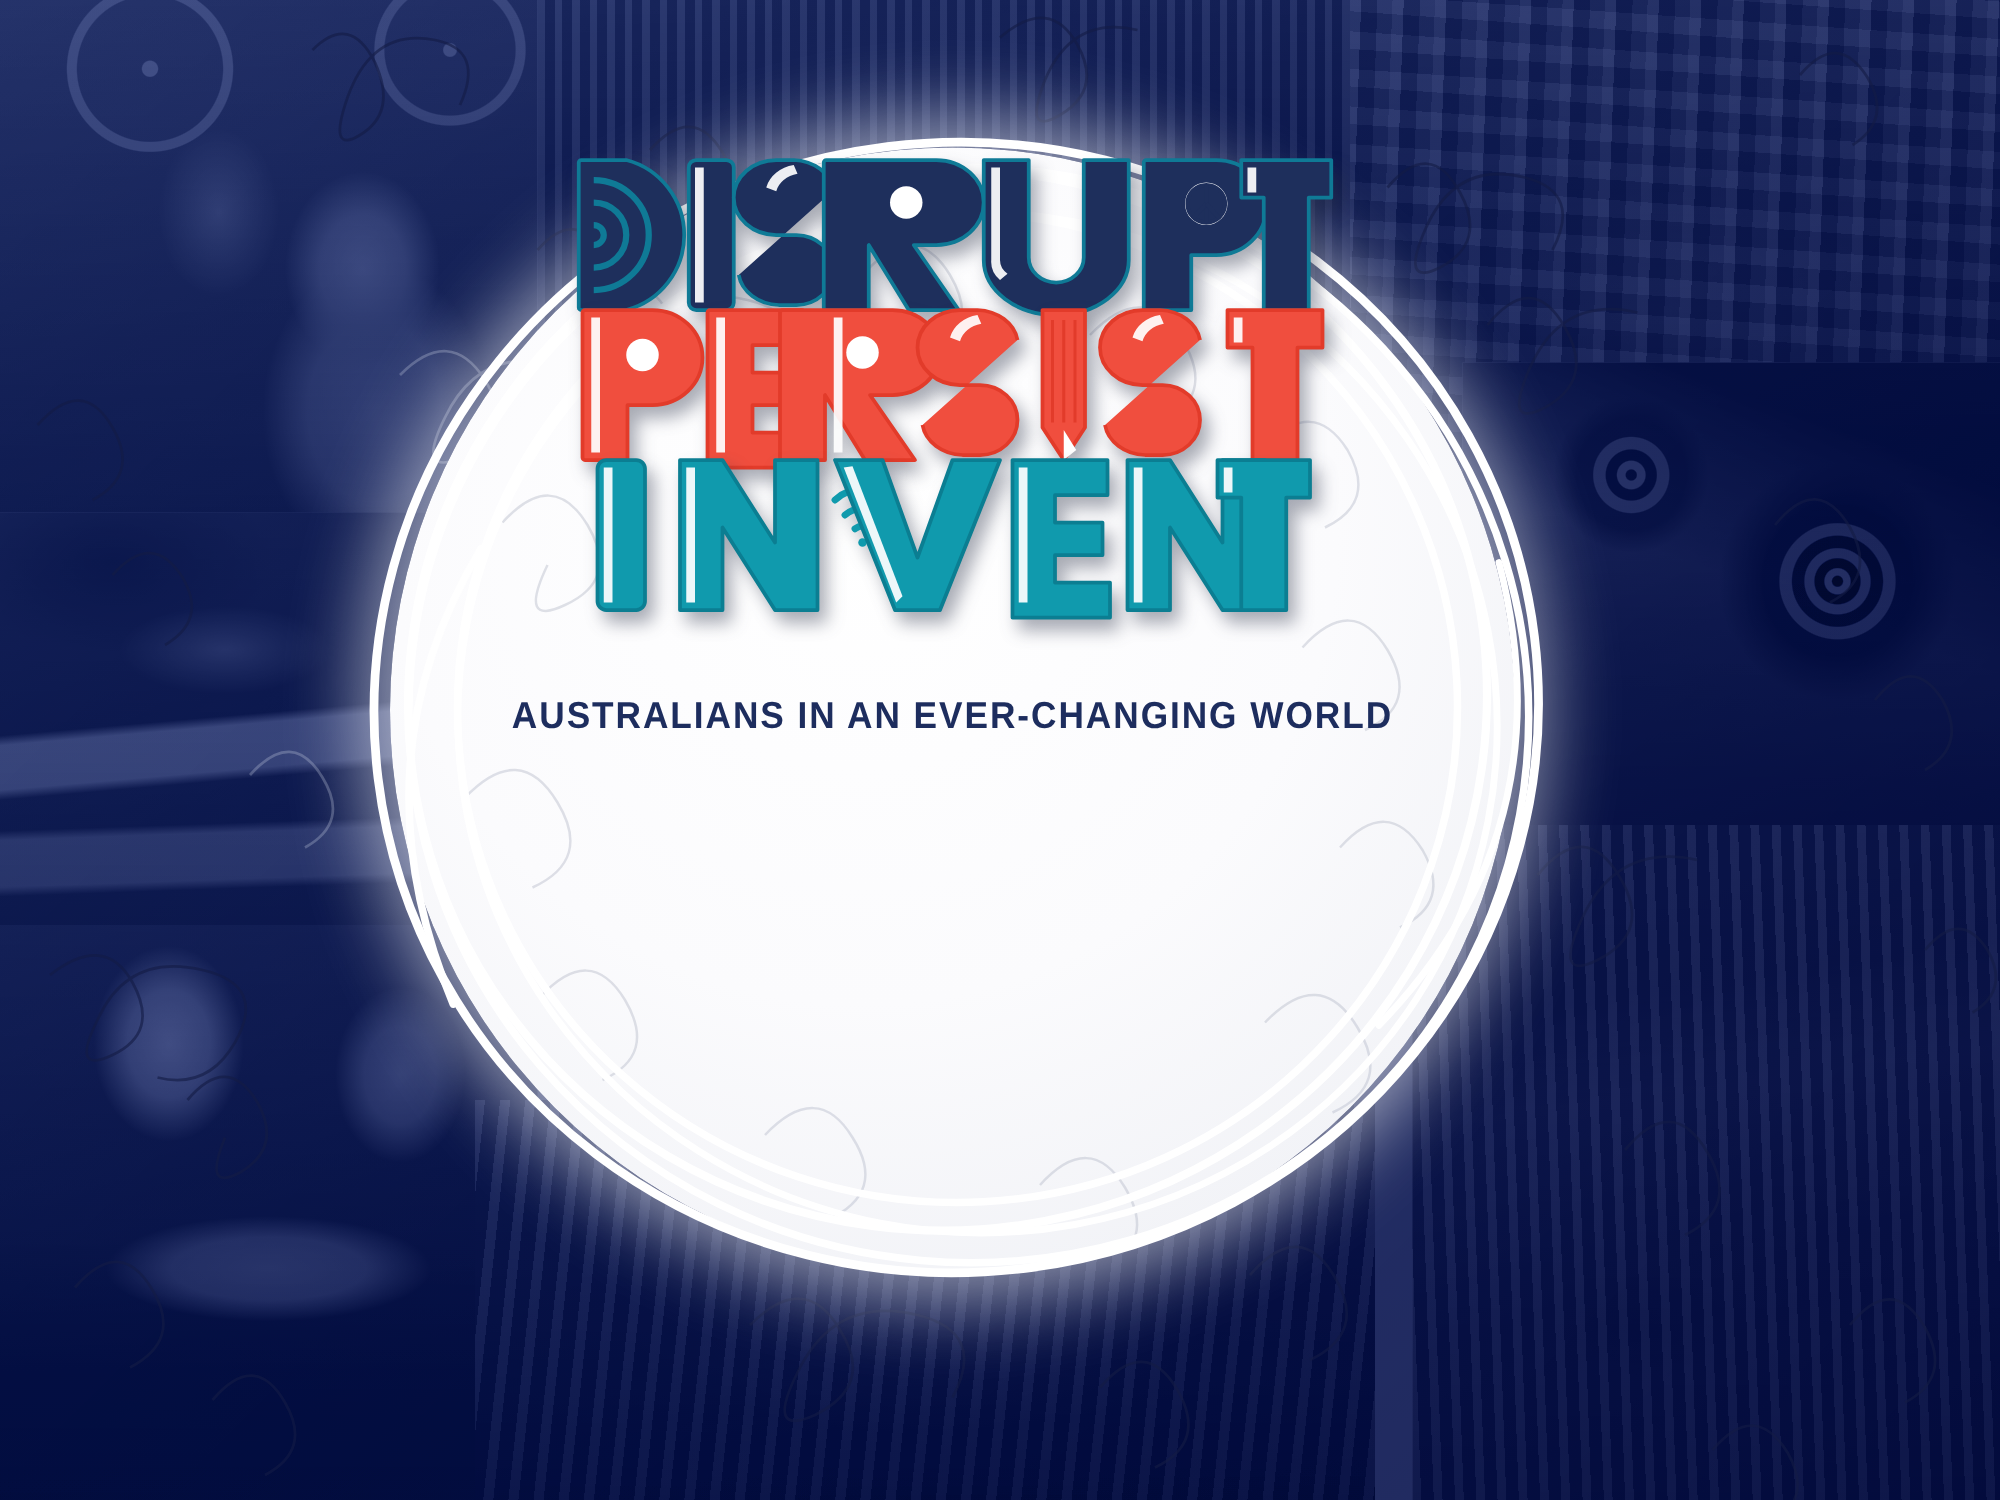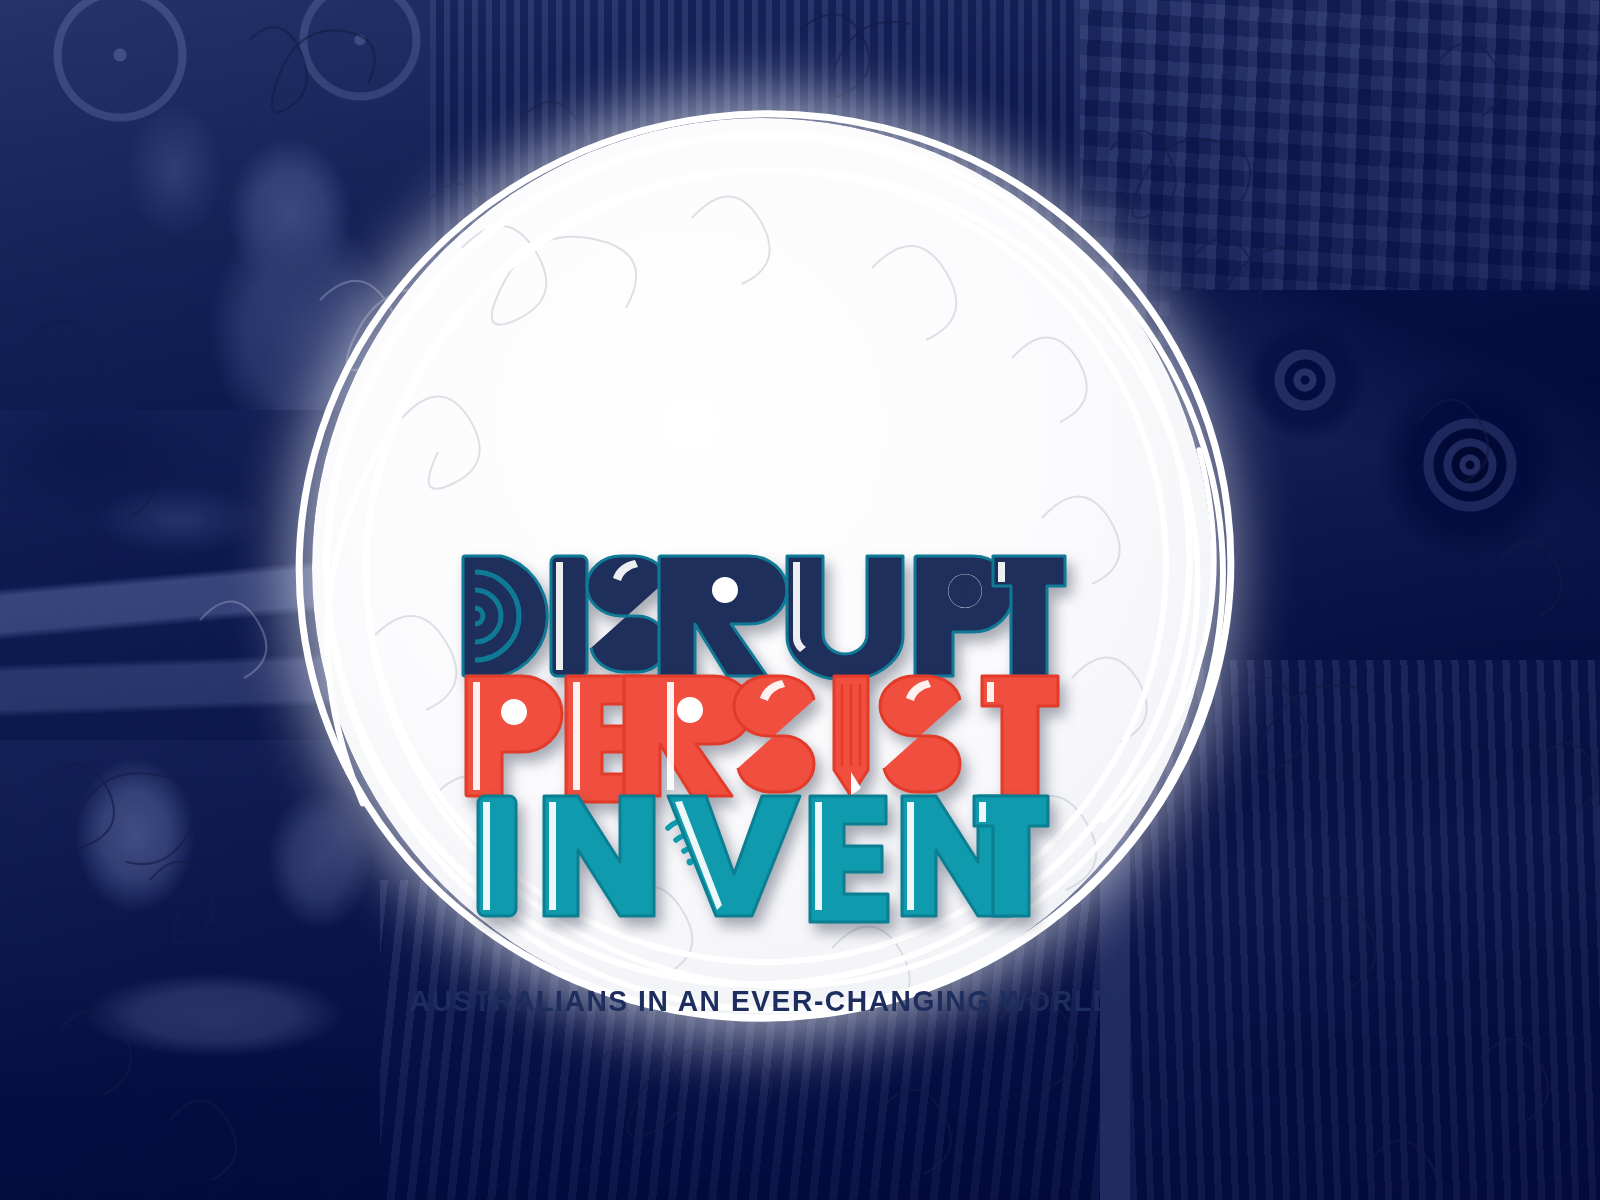--- a/index.html
+++ b/index.html
@@ -134,21 +134,21 @@
   }
   .disc-script{
     position:absolute;left:312px;top:118px;width:900px;height:900px;
     border-radius:50%;overflow:hidden;pointer-events:none;
   }
   .disc-script .script{stroke:#b9bdcb;stroke-width:2;opacity:.45;}
 
   
   .title-block{
     position:absolute;left:312px;top:118px;width:900px;height:900px;
-    display:flex;flex-direction:column;align-items:center;justify-content:flex-end;
+    display:flex;flex-direction:column;align-items:center;justify-content:flex-start;
   }
   .word{
     display:flex;align-items:flex-end;justify-content:center;
     line-height:.82;
     letter-spacing:-.01em;
   }
 
   .w-disrupt{margin-bottom:-18px;}
   .w-persist{margin-bottom:-20px;}
   .w-invent{margin-bottom:6px;}

